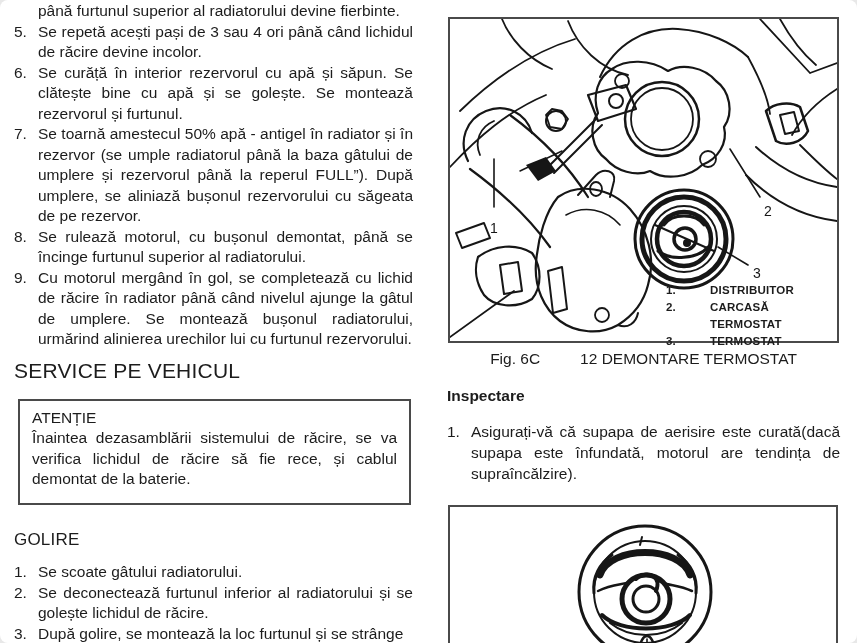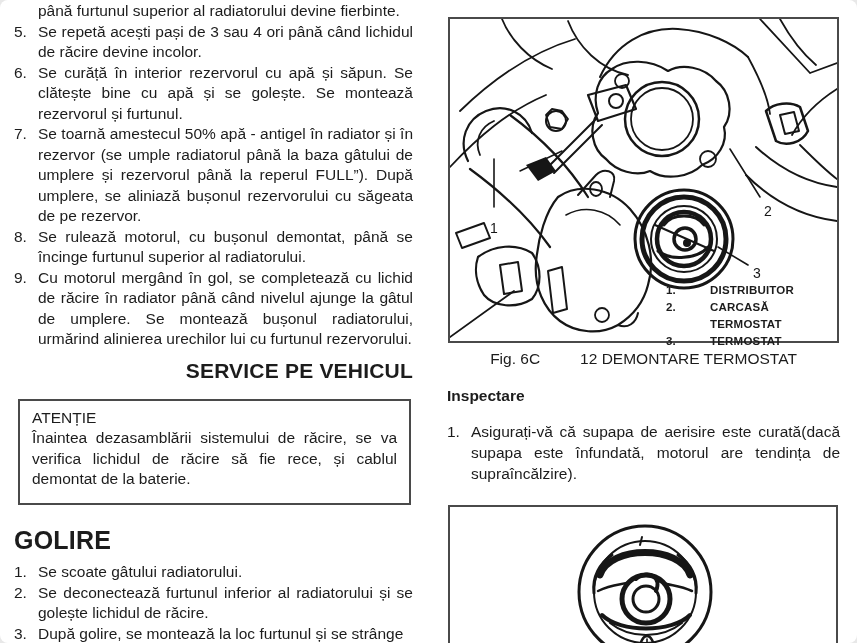--- a/index.html
+++ b/index.html
@@ -7,25 +7,25 @@
     position:relative; width:857px; height:643px; background:#ffffff;
     font-family:"Liberation Sans", sans-serif; color:#1c1c1c;
     overflow:hidden; margin:0 auto;border-radius:8px;
   }
   
   .left-col { position:absolute; left:14px; top:1px; width:399px; font-size:15.5px; line-height:20.5px; }
   .cont-line { padding-left:24px; }
   .step { display:flex; }
   .step .num { width:24px; flex:0 0 24px; }
   .step .txt { flex:1; text-align:justify; }
-  .section-title { text-align:right; font-weight:bold; font-size:21px; line-height:24px; margin:9px 0 13px 0; letter-spacing:0.2px; }
+  .section-title { text-align:left; font-weight:normal; font-size:21px; line-height:24px; margin:9px 0 13px 0; letter-spacing:0.2px; }
   .warning-box { border:2px solid #4a4a4a; padding:7px 12px 13px 12px; margin:16px 2px 0 4px; }
   .warning-title { font-size:15.5px; }
   .warning-text { text-align:justify; }
-  .golire-title { font-weight:bold; font-size:25px; margin:25px 0 12px 0; letter-spacing:0.2px; }
+  .golire-title { font-weight:normal; font-size:17px; margin:25px 0 12px 0; letter-spacing:0.2px; }
   
   .fig-box { position:absolute; box-sizing:border-box; border:2px solid #4a4a4a; background:#fff; }
   #fig1 { left:448px; top:17px; width:391px; height:326px; }
   #fig2 { left:448px; top:505px; width:390px; height:160px; }
   .fig-svg { position:absolute; left:0; top:0; }
   .fig-svg text { font-family:"Liberation Sans", sans-serif; font-size:14px; fill:#161616; stroke:none; }
   .legend { position:absolute; left:216px; top:263px; font-size:11.5px; font-weight:bold; line-height:17px; letter-spacing:0.2px; }
   .legend-row { display:flex; }
   .legend-row .lnum { width:44px; flex:0 0 44px; }
   .fig-caption { position:absolute; left:448px; top:350px; width:391px; text-align:center; font-size:15.5px; }

